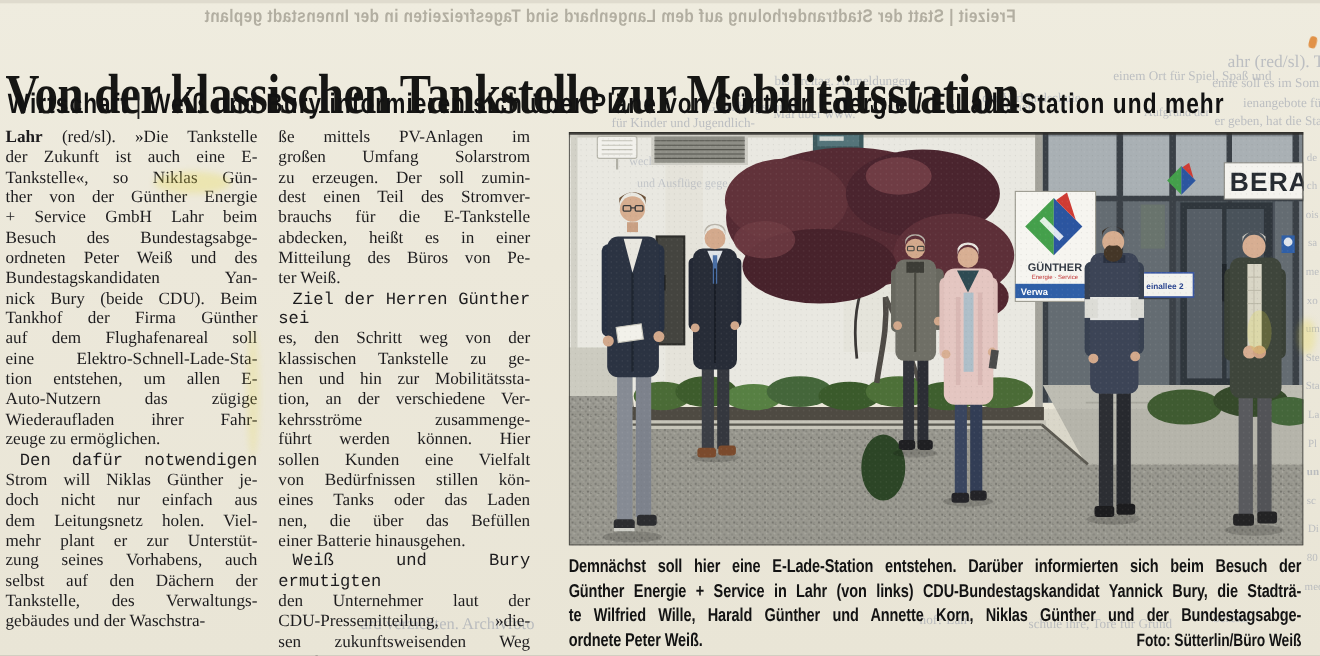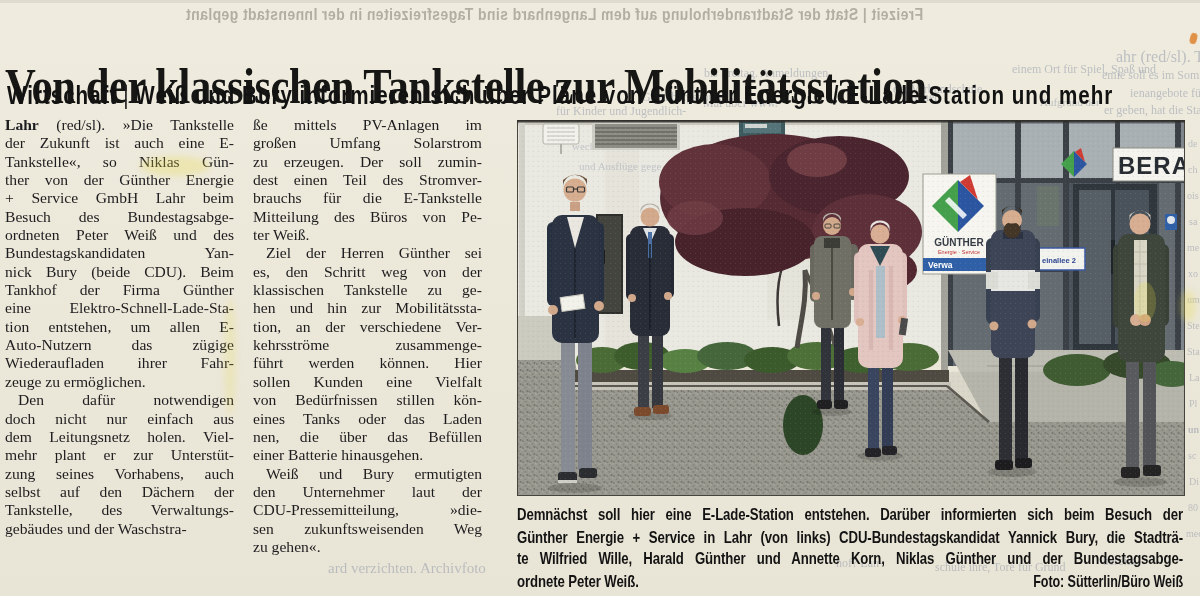--- a/index.html
+++ b/index.html
@@ -24,21 +24,21 @@
   #subhead{position:absolute;left:7px;top:81px;font-family:"Liberation Sans",sans-serif;
     font-weight:bold;font-size:21px;letter-spacing:1px;color:#121212;white-space:nowrap;
     transform:scale(.98,1.22);transform-origin:left top;}
   #subhead .sep{padding:0 6px;font-weight:normal;color:#222;}
 
   .col{position:absolute;top:116px;width:229px;font-size:15.6px;line-height:18.35px;}
   #col1{left:5px;}
   #col2{left:253px;}
   .bl{text-align:justify;text-align-last:justify;}
   .bl.last{text-align-last:left;}
-  .bl.ind{text-indent:13px;}
+  .bl.ind{text-indent:13px;font-family:Liberation Mono, monospace;}
   .bl b{font-weight:bold;}
 
   #photo-wrap{position:absolute;left:517px;top:120px;width:668px;height:376px;}
   #photo-wrap svg{display:block;}
 
   #caption{position:absolute;left:517px;top:503px;width:666px;
     font-family:"Liberation Sans",sans-serif;font-weight:bold;font-size:13.2px;line-height:17.6px;
     letter-spacing:-.1px;color:#131313;transform:scaleY(1.28);transform-origin:left top;}
   #caption .bl{text-align:justify;text-align-last:justify;}
   #cap-last{display:flex;justify-content:space-between;align-items:baseline;}
@@ -101,40 +101,43 @@
       <div class="bl"><b>Lahr</b> (red/sl). »Die Tankstelle</div>
       <div class="bl">der Zukunft ist auch eine E-</div>
       <div class="bl">Tankstelle«, so Niklas Gün-</div>
       <div class="bl">ther von der Günther Energie</div>
       <div class="bl">+ Service GmbH Lahr beim</div>
       <div class="bl">Besuch des Bundestagsabge-</div>
       <div class="bl">ordneten Peter Weiß und des</div>
       <div class="bl">Bundestagskandidaten Yan-</div>
       <div class="bl">nick Bury (beide CDU). Beim</div>
       <div class="bl">Tankhof der Firma Günther</div>
+      <div class="bl">auf dem Flughafenareal soll</div>
       <div class="bl">eine Elektro-Schnell-Lade-Sta-</div>
       <div class="bl">tion entstehen, um allen E-</div>
       <div class="bl">Auto-Nutzern das zügige</div>
       <div class="bl">Wiederaufladen ihrer Fahr-</div>
       <div class="bl last">zeuge zu ermöglichen.</div>
       <div class="bl ind">Den dafür notwendigen</div>
+      <div class="bl">Strom will Niklas Günther je-</div>
       <div class="bl">doch nicht nur einfach aus</div>
       <div class="bl">dem Leitungsnetz holen. Viel-</div>
       <div class="bl">mehr plant er zur Unterstüt-</div>
       <div class="bl">zung seines Vorhabens, auch</div>
       <div class="bl">selbst auf den Dächern der</div>
       <div class="bl">Tankstelle, des Verwaltungs-</div>
       <div class="bl last">gebäudes und der Waschstra-</div>
     </div>
   <div class="col" id="col2">
       <div class="bl">ße mittels PV-Anlagen im</div>
       <div class="bl">großen Umfang Solarstrom</div>
       <div class="bl">zu erzeugen. Der soll zumin-</div>
       <div class="bl">dest einen Teil des Stromver-</div>
       <div class="bl">brauchs für die E-Tankstelle</div>
+      <div class="bl">abdecken, heißt es in einer</div>
       <div class="bl">Mitteilung des Büros von Pe-</div>
       <div class="bl last">ter Weiß.</div>
       <div class="bl ind">Ziel der Herren Günther sei</div>
       <div class="bl">es, den Schritt weg von der</div>
       <div class="bl">klassischen Tankstelle zu ge-</div>
       <div class="bl">hen und hin zur Mobilitätssta-</div>
       <div class="bl">tion, an der verschiedene Ver-</div>
       <div class="bl">kehrsströme zusammenge-</div>
       <div class="bl">führt werden können. Hier</div>
       <div class="bl">sollen Kunden eine Vielfalt</div>

